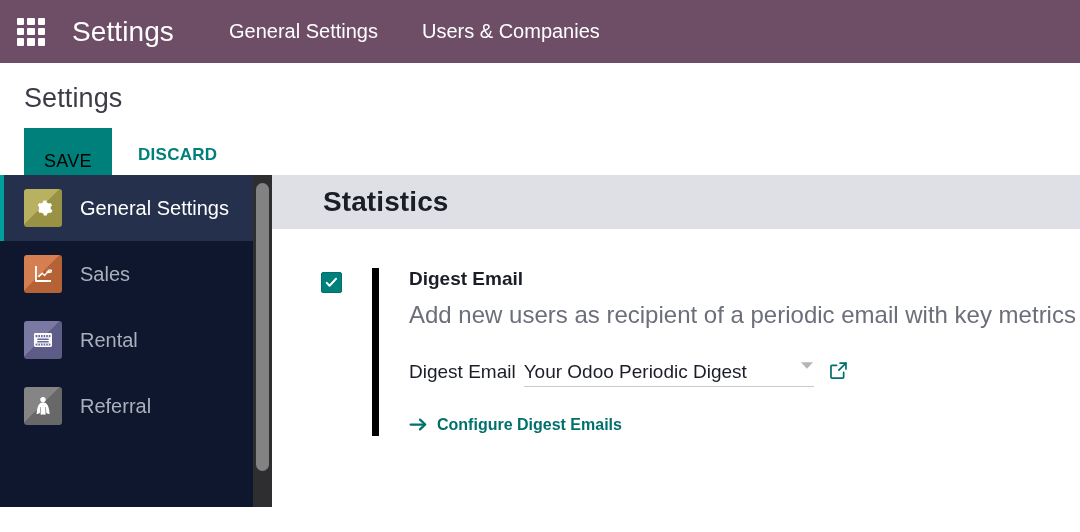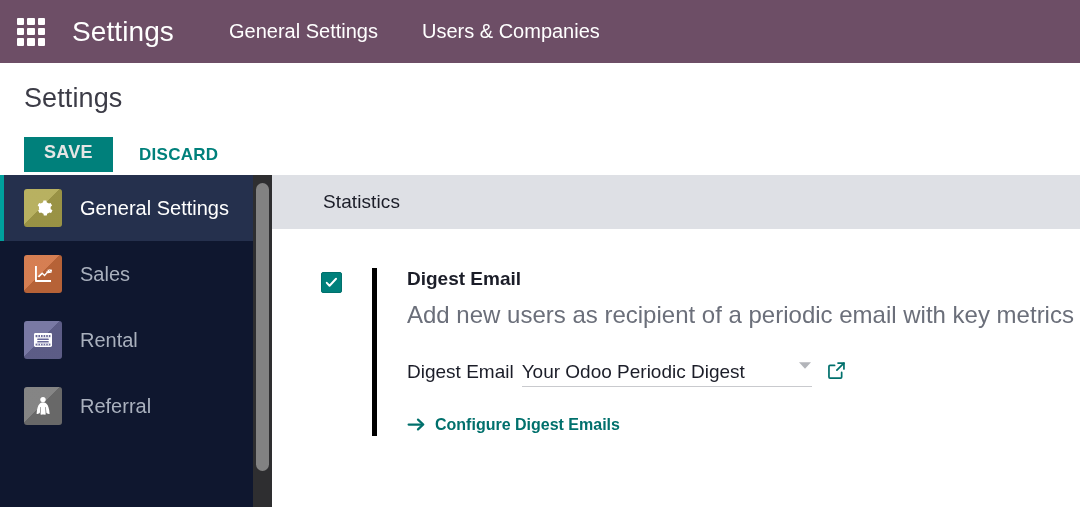--- a/index.html
+++ b/index.html
@@ -78,26 +78,26 @@
     letter-spacing: 0.1px;
   }
   .action-row {
     margin-top: 22px;
     display: flex;
     align-items: center;
     height: 41px;
   }
   .btn-save {
     background: #00807b;
-    color: #e5e5e5;
+    color: #000000;
     font-size: 18px;
-    font-weight: 700;
+    font-weight: 400;
     letter-spacing: 0.3px;
     border: none;
-    padding: 6px 20px 11px 20px;
+    padding: 24px 20px 11px 20px;
     cursor: pointer;
     line-height: 1;
     font-family: "Liberation Sans", sans-serif;
   }
   .btn-discard {
     background: transparent;
     color: #00807b;
     font-size: 17px;
     font-weight: 700;
     letter-spacing: 0.3px;
@@ -196,22 +196,22 @@
     overflow: hidden;
   }
   .section-band {
     background: #dee0e5;
     height: 54px;
     display: flex;
     align-items: center;
     padding-left: 51px;
   }
   .section-title {
-    font-size: 19px;
-    font-weight: 400;
+    font-size: 28px;
+    font-weight: 700;
     color: #1b1d28;
     letter-spacing: 0.1px;
   }
 
   .setting-block {
     margin-top: 39px;
     display: flex;
     align-items: flex-start;
     padding-left: 49px;
   }
@@ -227,21 +227,21 @@
     border-radius: 2px;
     display: flex;
     align-items: center;
     justify-content: center;
     cursor: pointer;
   }
 
   .setting-body {
     margin-left: 30px;
     padding-left: 30px;
-    border-left: 5px solid #000000;
+    border-left: 7px solid #000000;
     align-self: stretch;
   }
 
   .setting-name {
     font-size: 19px;
     font-weight: 700;
     color: #1b1d28;
     line-height: 1.15;
   }
   .setting-desc {

